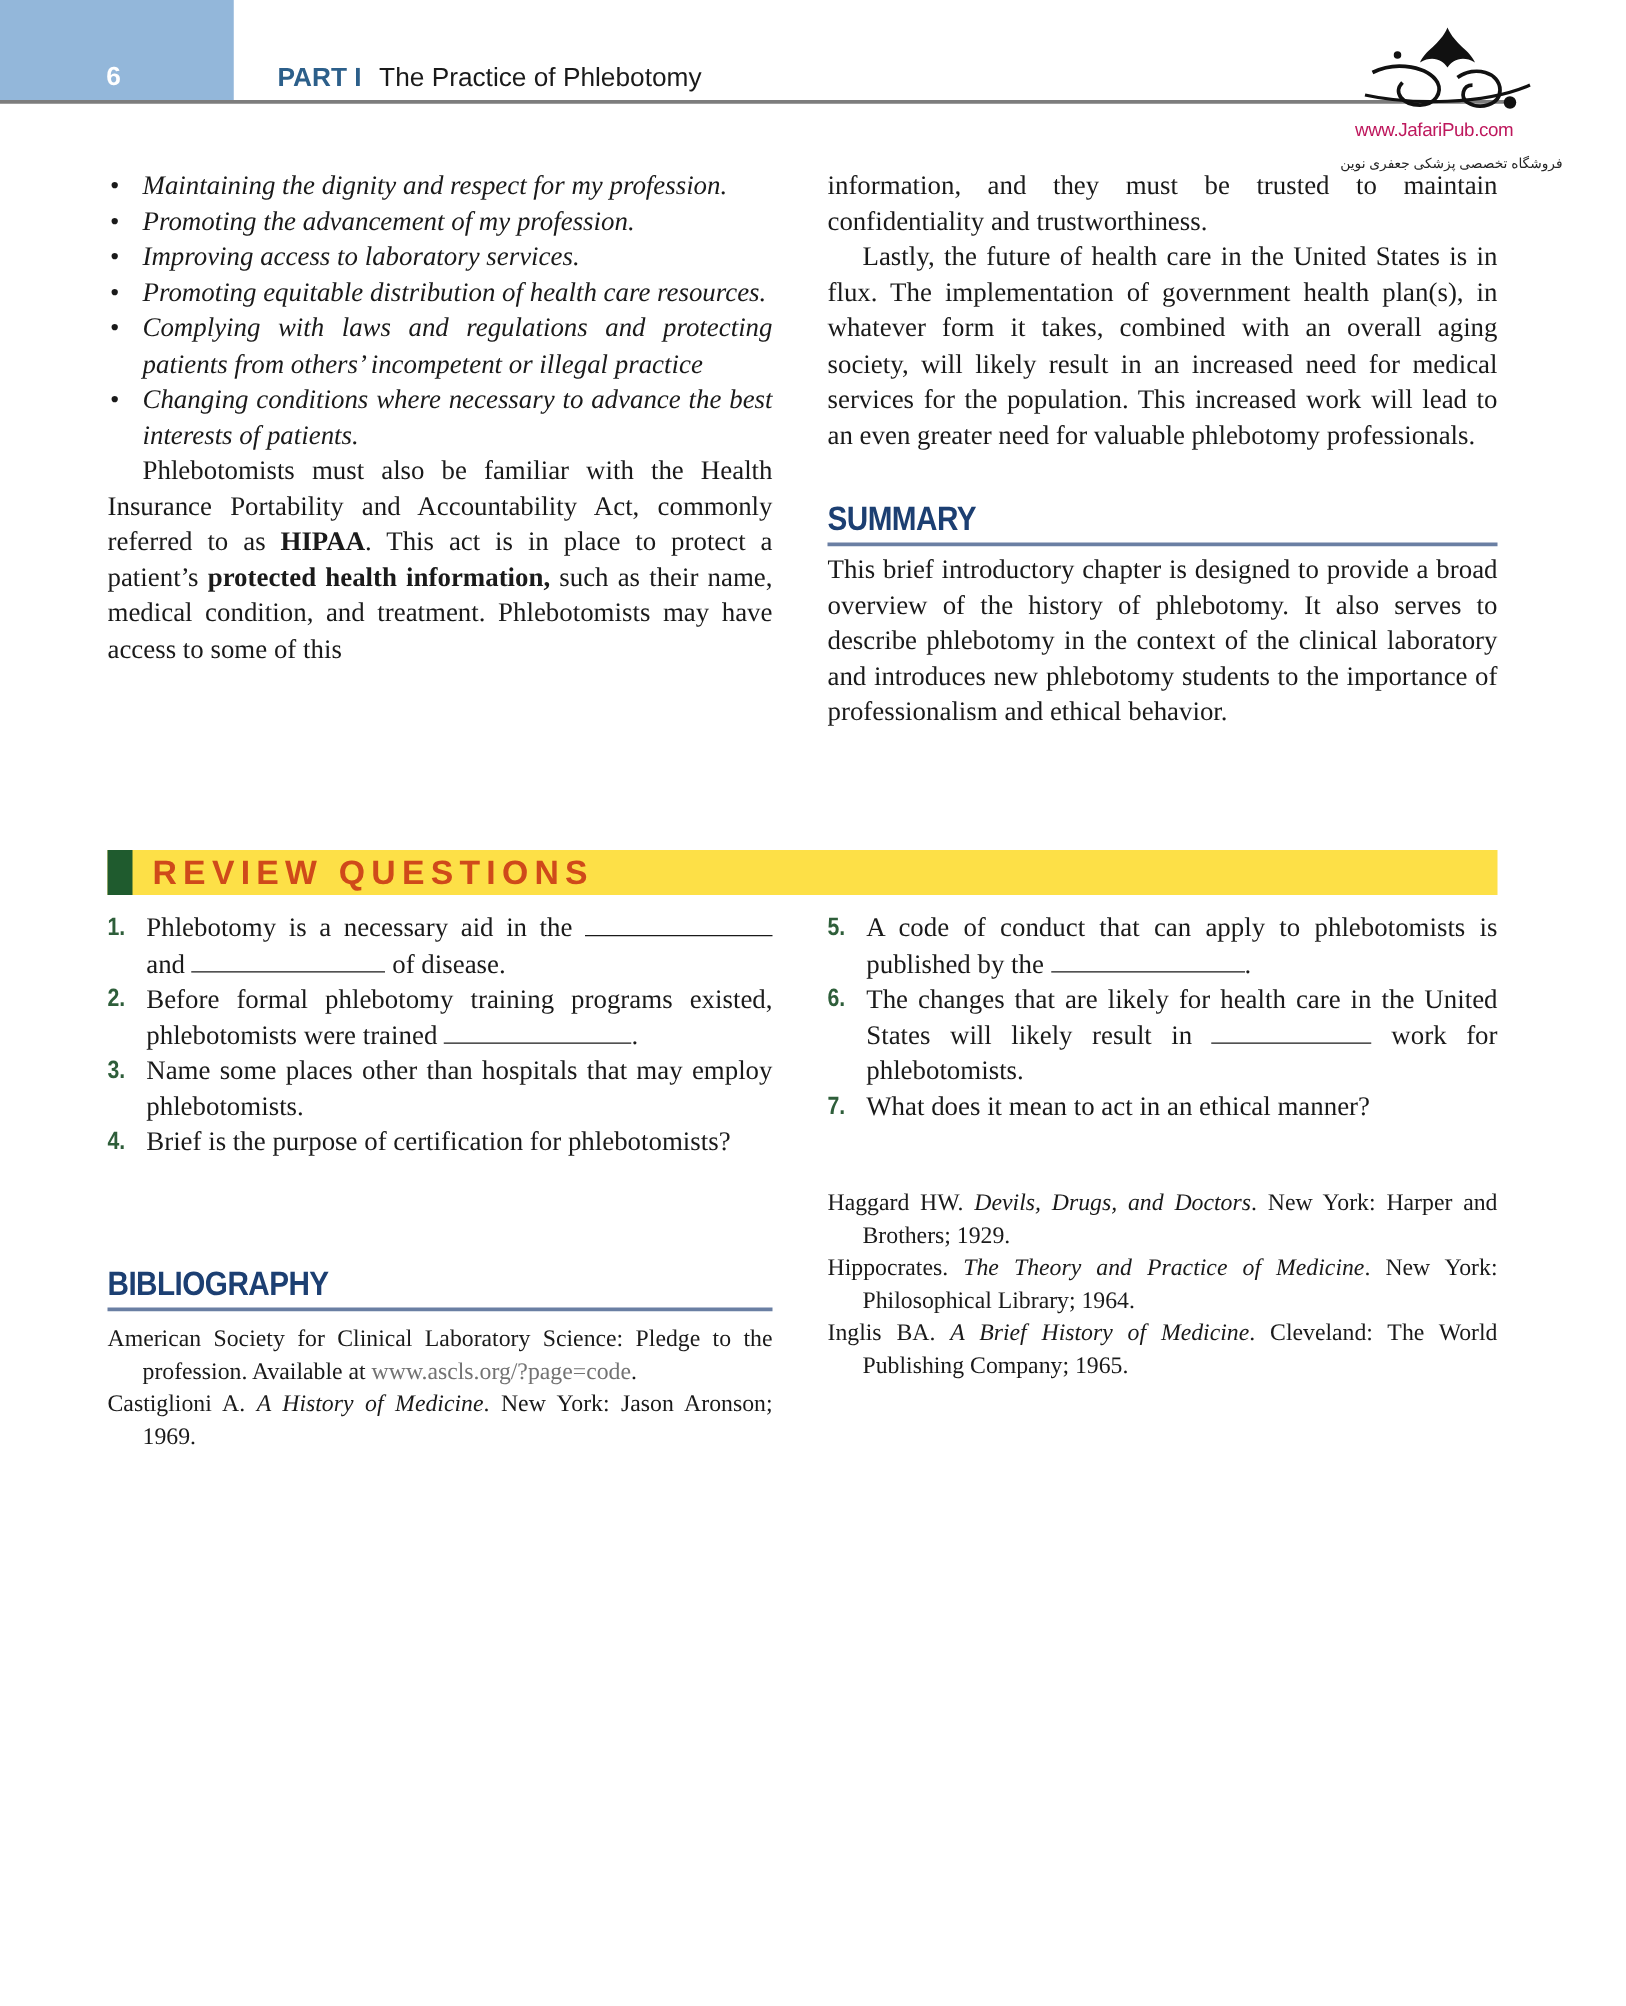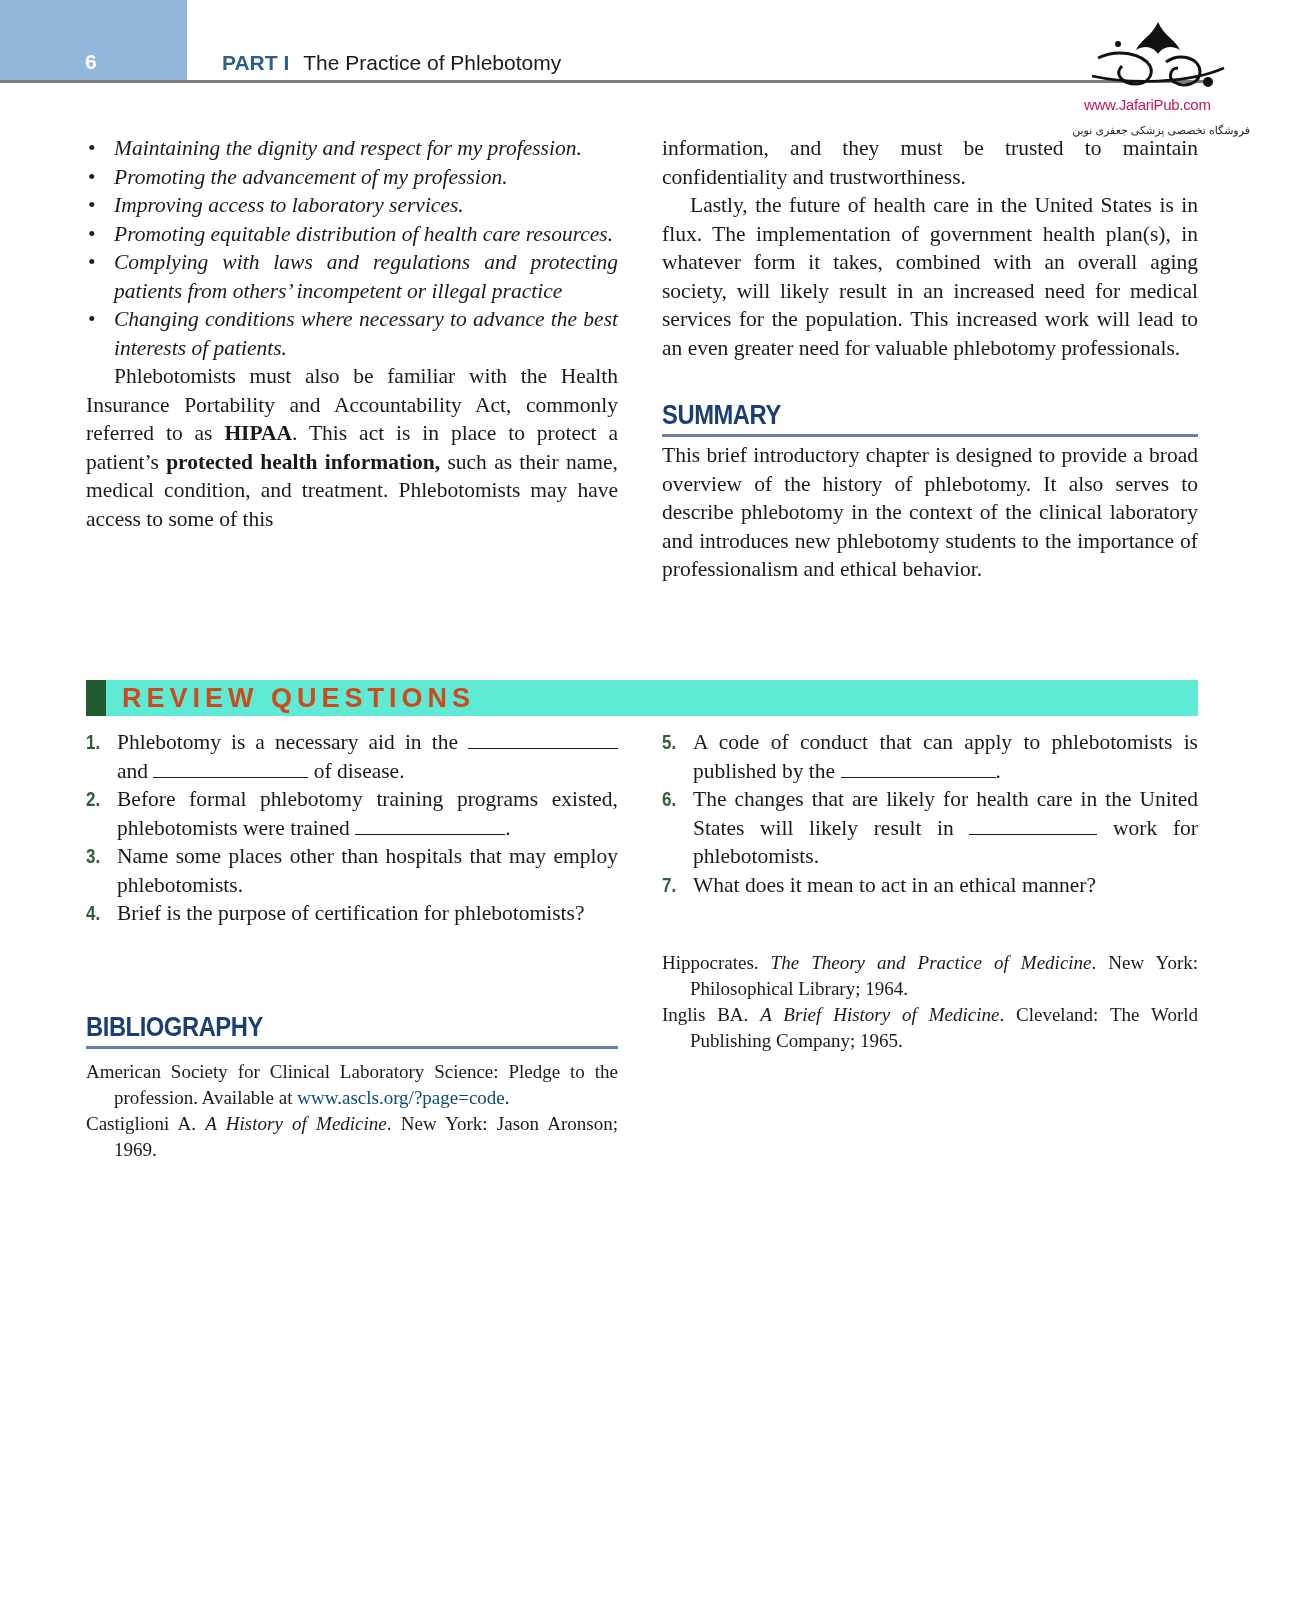--- a/index.html
+++ b/index.html
@@ -27,34 +27,34 @@
   ul.bullets li { position: relative; padding-left: 28px; font-style: italic; text-align: justify; }
   ul.bullets li::before { content: "•"; position: absolute; left: 2px; top: 0; font-style: normal; }
   p { margin: 0; }
   .indent { text-indent: 28px; }
 
   .sec-heading { font-family: "Liberation Sans", sans-serif; font-weight: bold; font-size: 27px;
                  color: #1c3f72; letter-spacing: -0.5px; transform: scaleX(0.88); transform-origin: left;
                  height: 34px; line-height: 34px; }
   .sec-rule { height: 3px; background: #6a7fa3; margin-top: 2px; }
 
-  .review-bar { position: absolute; left: 86px; top: 680px; width: 1112px; height: 36px; background: #5eead4; }
+  .review-bar { position: absolute; left: 86px; top: 680px; width: 1112px; height: 36px; background: #fde047; }
   .review-bar .accent { position: absolute; left: 0; top: 0; width: 20px; height: 36px; background: #1f5b2e; }
   .review-bar .title { position: absolute; left: 36px; top: 0; line-height: 36px; font-family: "Liberation Sans", sans-serif;
                        font-weight: bold; font-size: 27px; color: #cf4a1a; letter-spacing: 5px; }
 
   ol.rq { list-style: none; margin: 0; padding: 0; }
   ol.rq li { position: relative; padding-left: 31px; text-align: justify; }
   ol.rq li .num { position: absolute; left: 0; top: 0; font-family: "Liberation Sans", sans-serif;
                   font-weight: bold; color: #2e5e3a; font-size: 20px; transform: scaleX(0.85); transform-origin: left; }
   .blank { display: inline-block; border-bottom: 1.5px solid #1a1a1a; height: 20px; vertical-align: baseline; }
 
   .bib { font-size: 19px; line-height: 26px; }
   .bib p { padding-left: 28px; text-indent: -28px; text-align: justify; margin-bottom: 0; }
-  .bib a { color: #0c4a6e; text-decoration: none; }
+  .bib a { color: #737373; text-decoration: none; }
 </style>
 </head>
 <body>
 
 <div class="header-band"></div>
 <div class="page-num">6</div>
 <div class="header-rule"></div>
 <div class="running-head">
   <span class="part">PART I</span><span>The Practice of Phlebotomy</span>
 </div>
@@ -132,15 +132,16 @@
 <div class="col col-left" style="top:1010px;">
   <div class="sec-heading">BIBLIOGRAPHY</div>
   <div class="sec-rule"></div>
   <div class="bib" style="margin-top:10px;">
     <p><span>American Society for Clinical Laboratory Science: Pledge to the profession. Available at </span><a>www.ascls.org/?page=code</a><span>.</span></p>
     <p><span>Castiglioni A. </span><i>A History of Medicine</i><span>. New York: Jason Aronson; 1969.</span></p>
   </div>
 </div>
 
 <div class="col col-right bib" style="top:950px;">
+  <p><span>Haggard HW. </span><i>Devils, Drugs, and Doctors</i><span>. New York: Harper and Brothers; 1929.</span></p>
   <p><span>Hippocrates. </span><i>The Theory and Practice of Medicine</i><span>. New York: Philosophical Library; 1964.</span></p>
   <p><span>Inglis BA. </span><i>A Brief History of Medicine</i><span>. Cleveland: The World Publishing Company; 1965.</span></p>
 </div>
 
 </body></html>

